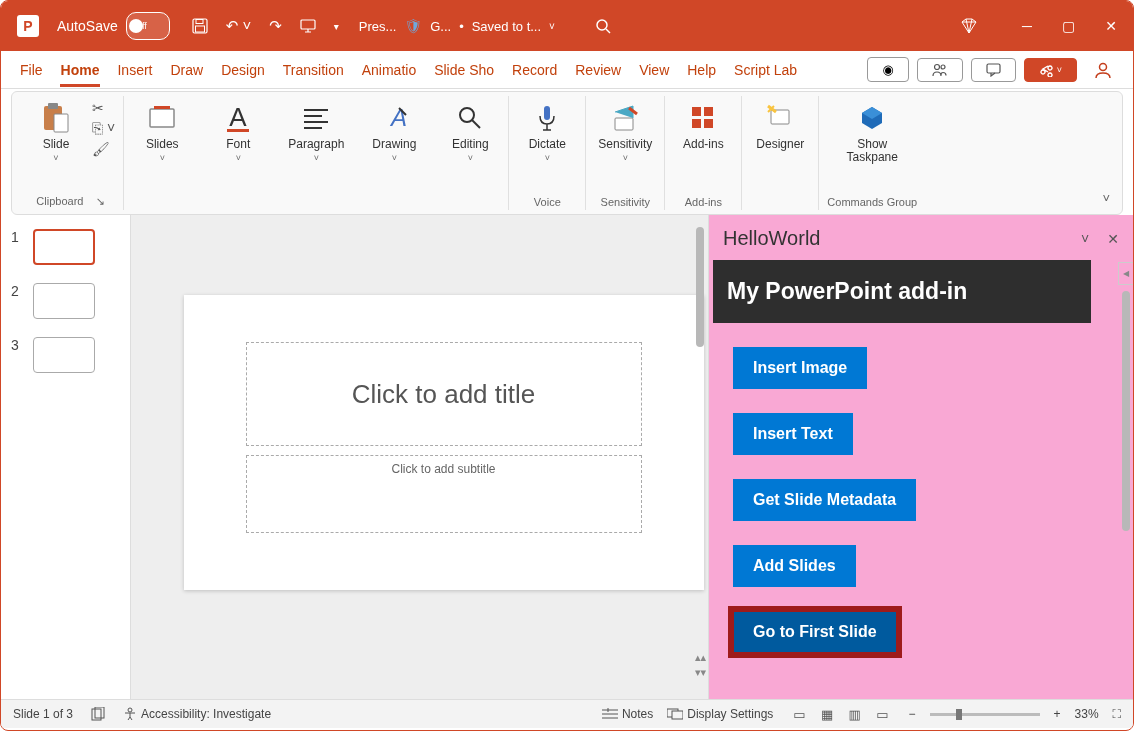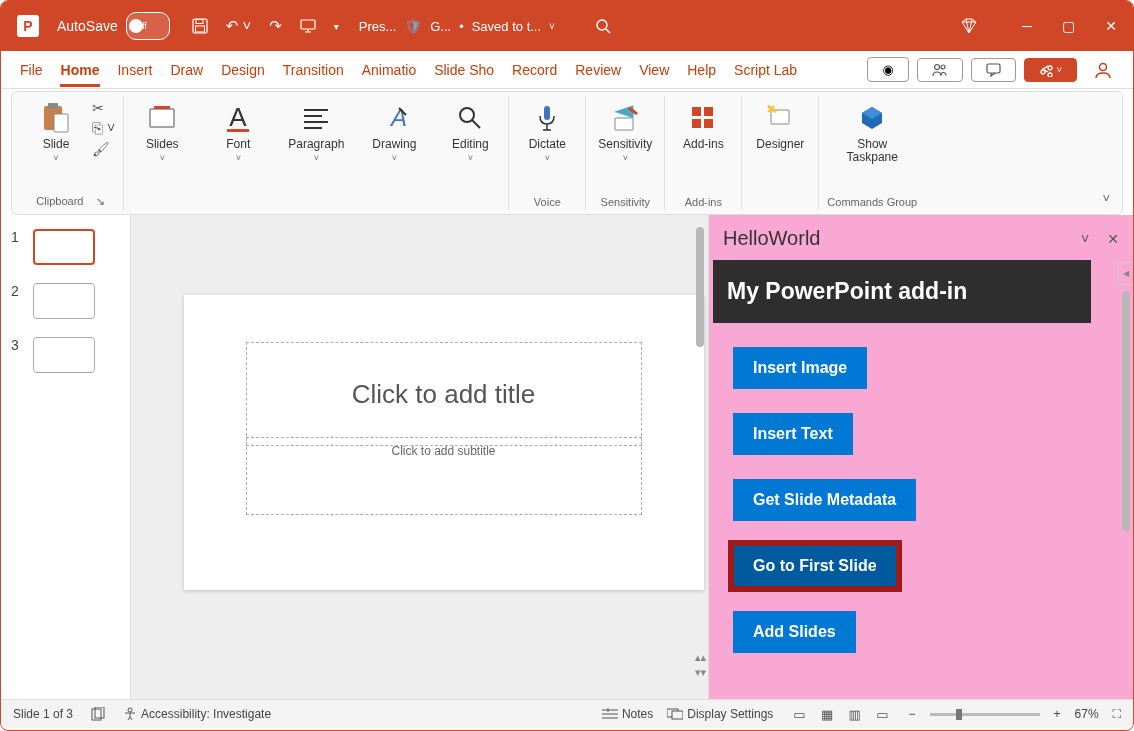--- a/index.html
+++ b/index.html
@@ -48,21 +48,21 @@
 .thumbs { width: 130px; background: #fff; border-right: 1px solid #ddd; padding: 14px 10px; }
 .thumb-row { display: flex; gap: 10px; margin-bottom: 18px; align-items: flex-start; }
 .thumb-num { font-size: 14px; color: #444; width: 12px; }
 .thumb { width: 62px; height: 36px; background: #fff; border: 1px solid #aaa; border-radius: 4px; }
 .thumb.selected { border: 2px solid #d04727; }
 
 .canvas-area { flex: 1; position: relative; display: flex; align-items: flex-start; justify-content: center; padding-top: 80px; background: #eeeeee; padding-left: 48px; }
 .slide { width: 520px; height: 295px; background: #fff; box-shadow: 0 1px 4px rgba(0,0,0,0.2); position: relative; }
 .title-box { position: absolute; top: 47px; left: 62px; right: 62px; height: 104px; border: 1px dashed #aaa; display: flex; align-items: center; justify-content: center; }
 .title-box-text { font-size: 26px; color: #555; }
-.subtitle-box { position: absolute; top: 142px; left: 62px; right: 62px; height: 78px; border: 1px dashed #aaa; display: flex; align-items: flex-start; justify-content: center; padding-top: 6px; }
+.subtitle-box { position: absolute; top: 160px; left: 62px; right: 62px; height: 78px; border: 1px dashed #aaa; display: flex; align-items: flex-start; justify-content: center; padding-top: 6px; }
 .subtitle-box-text { font-size: 12px; color: #666; }
 .vscroll { position: absolute; right: 0; top: 8px; bottom: 60px; width: 16px; display: flex; flex-direction: column; align-items: center; }
 .vscroll-thumb { width: 8px; height: 120px; background: #b8b8b8; border-radius: 4px; margin-top: 4px; }
 .nav-arrows { position: absolute; right: 2px; bottom: 20px; display: flex; flex-direction: column; gap: 2px; }
 .nav-arrows span { font-size: 11px; color: #888; cursor: pointer; }
 
 
 .taskpane { width: 425px; background: #f9a8d4; border-left: 1px solid #ddd; display: flex; flex-direction: column; position: relative; }
 .taskpane-header { display: flex; align-items: center; padding: 12px 14px 10px 14px; }
 .taskpane-title { font-size: 20px; color: #333; flex: 1; }
@@ -402,22 +402,22 @@
         <span>✕</span>
       </div>
     </div>
     <div class="taskpane-body">
       <div class="addin-content">
         <div class="addin-header">My PowerPoint add-in</div>
         <div class="addin-buttons">
           <button class="addin-btn">Insert Image</button>
           <button class="addin-btn">Insert Text</button>
           <button class="addin-btn">Get Slide Metadata</button>
+          <button class="addin-btn">Add Slides</button>
           <button class="addin-btn highlighted">Go to First Slide</button>
-          <button class="addin-btn">Add Slides</button>
         </div>
       </div>
       <div class="addin-scroll">
           <div class="addin-scroll-thumb"></div>
         </div>
     </div>
   </div>
 </div>
 
 <div class="statusbar">
@@ -454,16 +454,16 @@
     </span>
     <span class="view-icons">
       <span>▭</span>
       <span>▦</span>
       <span>▥</span>
       <span>▭</span>
     </span>
     <span>−</span>
     <div class="zoom-slider"></div>
     <span>+</span>
-    <span>67%</span>
+    <span>33%</span>
     <span>⛶</span>
   </div>
 </div>
 
 </body></html>

